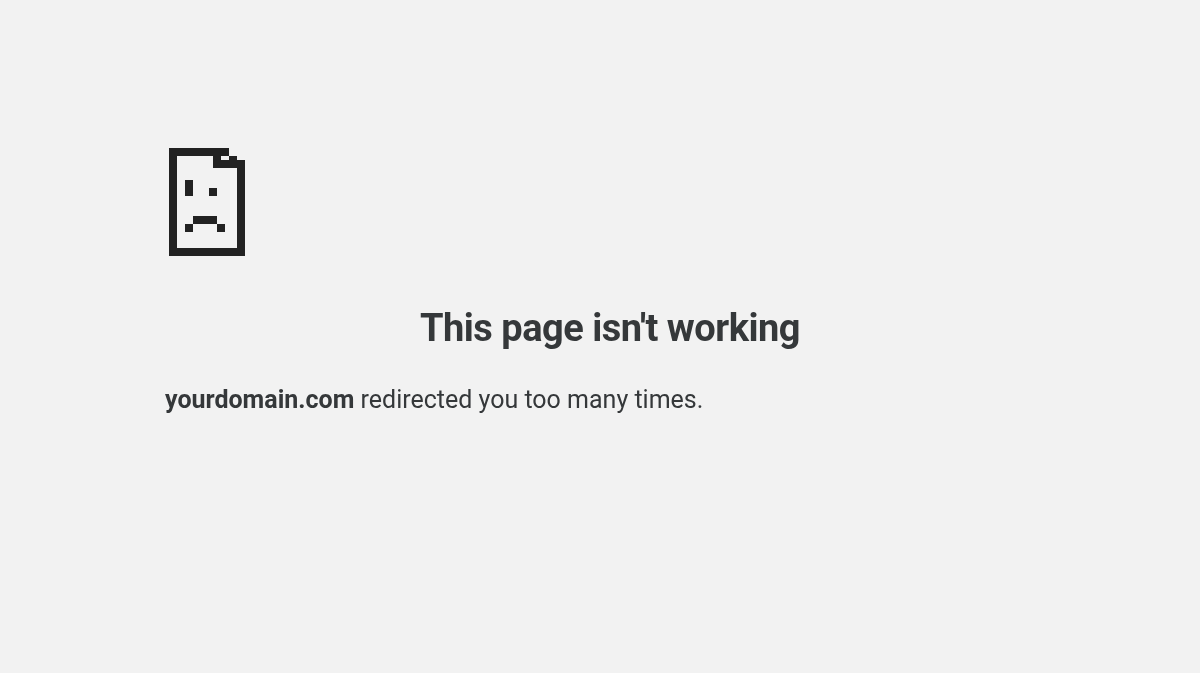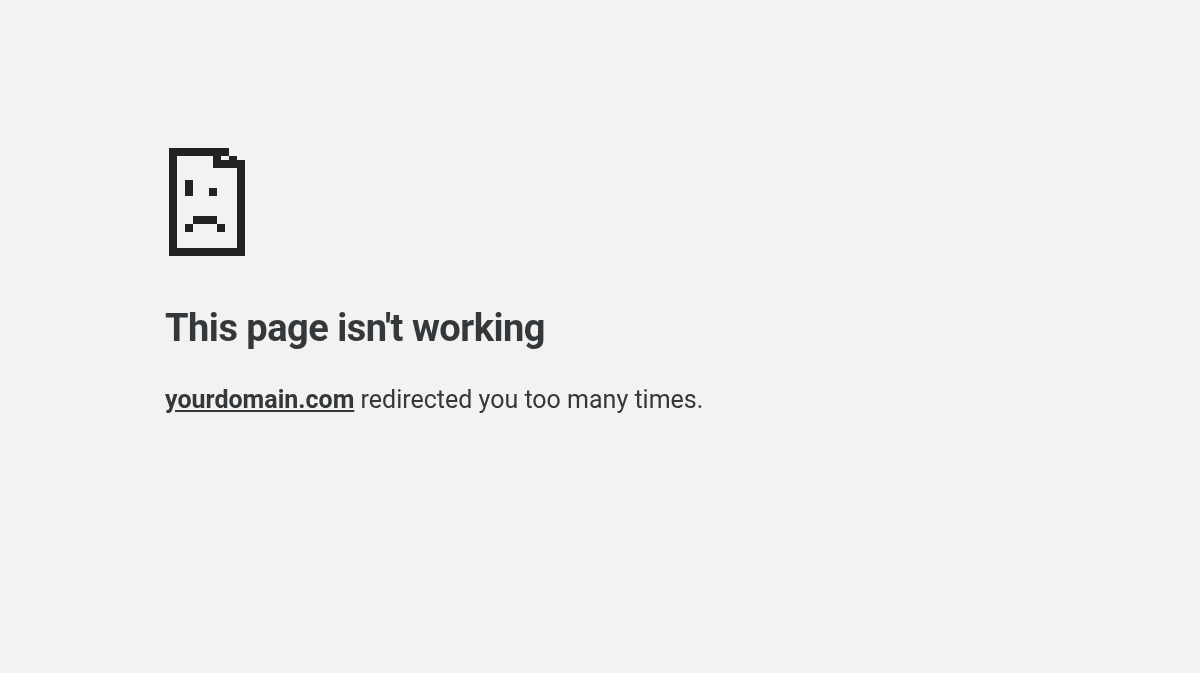--- a/index.html
+++ b/index.html
@@ -28,30 +28,30 @@
       image-rendering: pixelated;
       shape-rendering: crispEdges;
     }
     h1.title {
       font-size: 38px;
       font-weight: 700;
       line-height: 1.2;
       color: #35383a;
       letter-spacing: -0.5px;
       margin-bottom: 32px;
+      text-align: right;
     }
     .message {
       font-size: 25px;
       line-height: 1.3;
       color: #35383a;
       margin-bottom: 32px;
     }
     .message .domain {
       font-weight: 700;
-      text-decoration: underline;
     }
     .suggestion {
       font-size: 25px;
       line-height: 1.3;
       margin-bottom: 28px;
     }
     .suggestion .link {
       color: #1a49e0;
       cursor: pointer;
     }

